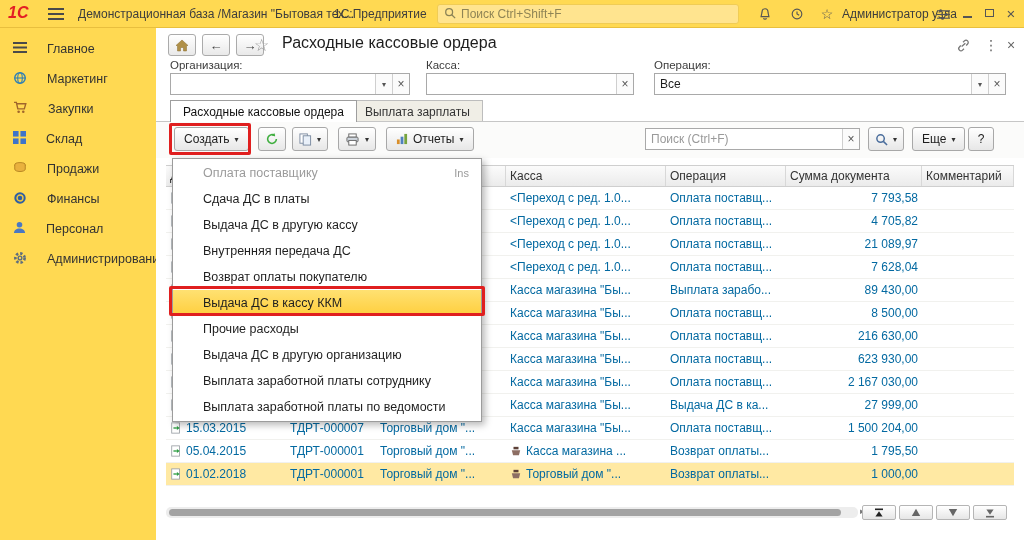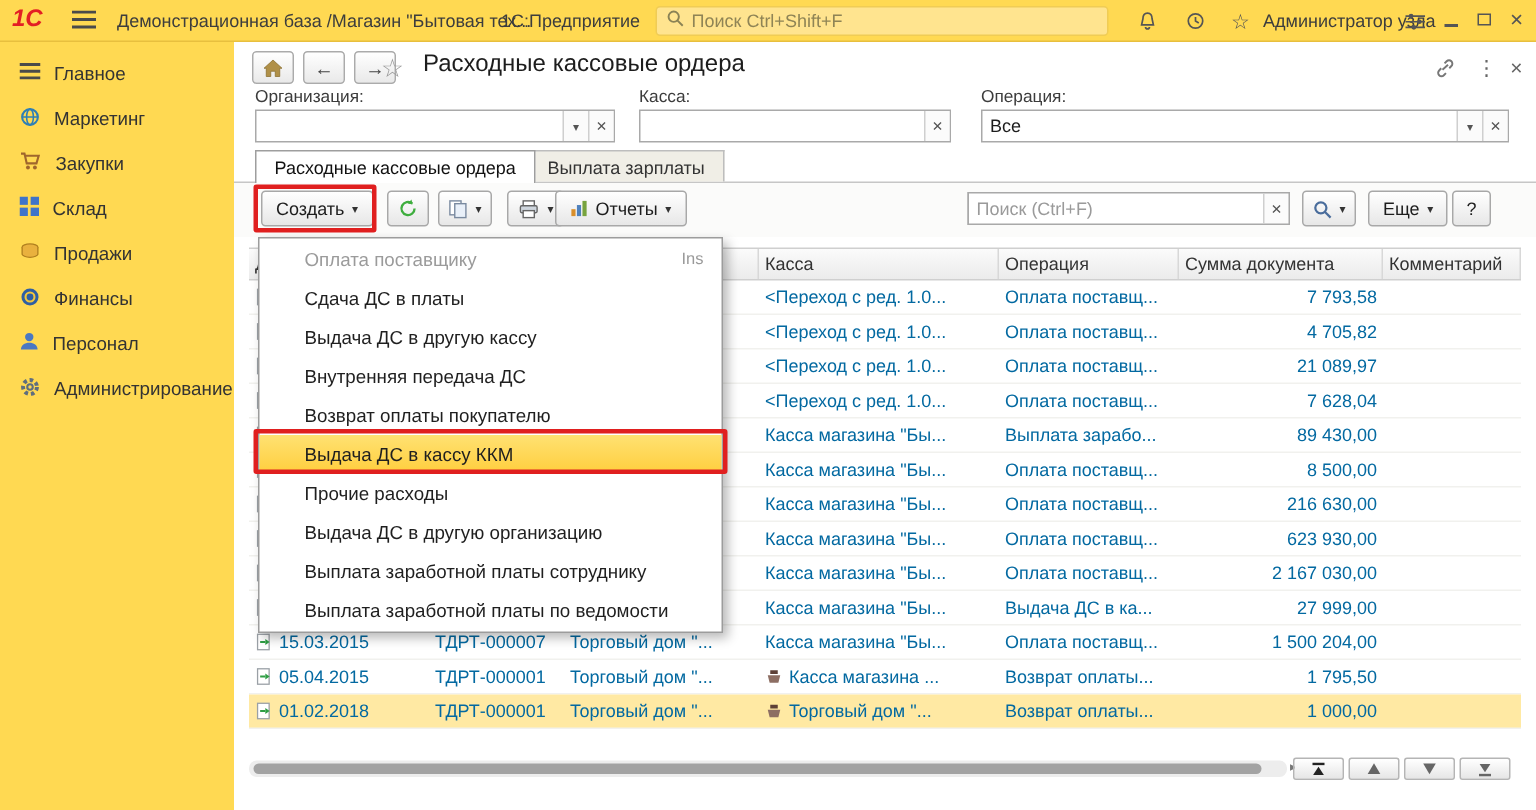--- a/index.html
+++ b/index.html
@@ -17,21 +17,21 @@
   .tb-search input{border:none;background:transparent;outline:none;font-size:12px;color:#555;width:100%;padding:0;}
   .tb-search input::placeholder{color:#8f8455;}
   .tb-ic{position:absolute;top:6px;width:18px;height:16px;display:flex;align-items:center;justify-content:center;}
   .tb-user{position:absolute;left:842px;top:7px;font-size:12px;color:#3d3d3d;white-space:nowrap;}
   .winbtn{position:absolute;top:4px;width:18px;height:18px;display:flex;align-items:center;justify-content:center;font-size:13px;color:#555;cursor:pointer;}
   .maxbox{width:9px;height:8px;border:1.5px solid #555;}
   .minbar{width:9px;height:2px;background:#555;margin-top:8px;}
 
   
   .sidebar{position:absolute;left:0;top:28px;width:156px;height:512px;background:#ffd952;padding-top:6px;box-sizing:border-box;}
-  .sb-item{display:flex;align-items:center;gap:9px;height:30px;padding:0 0 0 13px;font-size:12.5px;color:#333;cursor:pointer;white-space:nowrap;}
+  .sb-item{display:flex;align-items:center;gap:20px;height:30px;padding:0 0 0 13px;font-size:12.5px;color:#333;cursor:pointer;white-space:nowrap;}
   .sb-item svg{flex:none;}
 
   
   .main{position:absolute;left:156px;top:28px;width:868px;height:512px;background:#fff;}
   .main *{box-sizing:border-box;}
 
   .navb{position:absolute;top:6px;width:28px;height:22px;border:1px solid #ababab;border-radius:3px;background:linear-gradient(#fff,#e9e9e9);display:flex;align-items:center;justify-content:center;font-size:13px;color:#444;cursor:pointer;}
   .pg-star{position:absolute;left:98px;top:7px;font-size:17px;color:#9a9a9a;cursor:pointer;}
   .pg-title{position:absolute;left:126px;top:6px;font-size:16px;color:#1d1d1d;white-space:nowrap;}
   .hdr-ic{position:absolute;top:9px;width:18px;height:16px;display:flex;align-items:center;justify-content:center;color:#666;cursor:pointer;font-size:13px;}
@@ -44,21 +44,21 @@
   .cbtn.clr{font-size:12px;}
 
   .tabline{position:absolute;left:0;right:0;top:93px;border-top:1px solid #c6c6c6;}
   .tab{position:absolute;top:72px;height:22px;padding:4px 12px 0 12px;font-size:12px;white-space:nowrap;cursor:pointer;}
   .tab.active{left:14px;background:#fff;border:1px solid #9e9e9e;border-bottom:none;z-index:2;color:#111;}
   .tab.inactive{left:196px;background:#f0eee6;border:1px solid #bdbdbd;border-bottom:none;height:21px;color:#333;}
 
   .toolbar-bg{position:absolute;left:0;right:0;top:94px;height:36px;background:#fbfbfa;}
   .btn{position:absolute;top:99px;height:24px;display:inline-flex;align-items:center;gap:5px;padding:0 9px;background:linear-gradient(#ffffff,#e7e7e7);border:1px solid #a8a8a8;border-radius:3px;font-size:12px;color:#1d1d1d;cursor:pointer;white-space:nowrap;}
   .caret{font-size:8px;color:#333;}
-  .tool-search{position:absolute;left:489px;top:100px;width:215px;height:22px;border:1px solid #a9a9a9;background:#a3a3a3;display:flex;align-items:stretch;}
+  .tool-search{position:absolute;left:489px;top:100px;width:215px;height:22px;border:1px solid #a9a9a9;background:#0c4a6e;display:flex;align-items:stretch;}
   .tool-search input{flex:1;border:none;outline:none;font-size:12px;padding:0 5px;color:#444;min-width:0;}
   .tool-search input::placeholder{color:#9a9a9a;}
 
   
   .table{position:absolute;left:10px;top:137px;width:848px;}
   .th{display:flex;height:22px;background:linear-gradient(#fbfbfb,#ebebeb);border-top:1px solid #cfcfcf;border-bottom:1px solid #cfcfcf;font-size:12px;color:#333;}
   .th .td{border-right:1px solid #d8d8d8;}
   .tr{display:flex;height:23px;align-items:center;border-bottom:1px solid #f1f1ee;font-size:12px;color:#0369a1;cursor:pointer;}
   .td{overflow:hidden;white-space:nowrap;flex:none;padding:0 4px;display:flex;align-items:center;gap:4px;height:100%;}
   .c0{width:120px}.c1{width:90px}.c2{width:130px}.c3{width:160px}.c4{width:120px}
@@ -270,21 +270,21 @@
       <span class="caret">▾</span>
     </span>
     <span class="btn" style="left:182px;padding:0 6px">
       <svg width="15" height="13" viewBox="0 0 16 14">
           <rect x="4" y="1" width="8" height="3.5" fill="#fff" stroke="#666"></rect>
           <rect x="2" y="4.5" width="12" height="5" rx="1" fill="#cfd6de" stroke="#666"></rect>
           <rect x="4" y="8" width="8" height="5" fill="#fff" stroke="#666"></rect>
         </svg>
       <span class="caret">▾</span>
     </span>
-    <span class="btn" style="left:214px">
+    <span class="btn" style="left:230px">
       <svg width="12" height="12" viewBox="0 0 13 13">
           <rect x="1" y="7" width="3" height="5" fill="#d98f2b"></rect>
           <rect x="5" y="4" width="3" height="8" fill="#4f81bd"></rect>
           <rect x="9" y="1" width="3" height="11" fill="#77a33e"></rect>
         </svg>
       <span>Отчеты</span>
         <span class="caret">▾</span>
     </span>
 
     <div class="tool-search">

